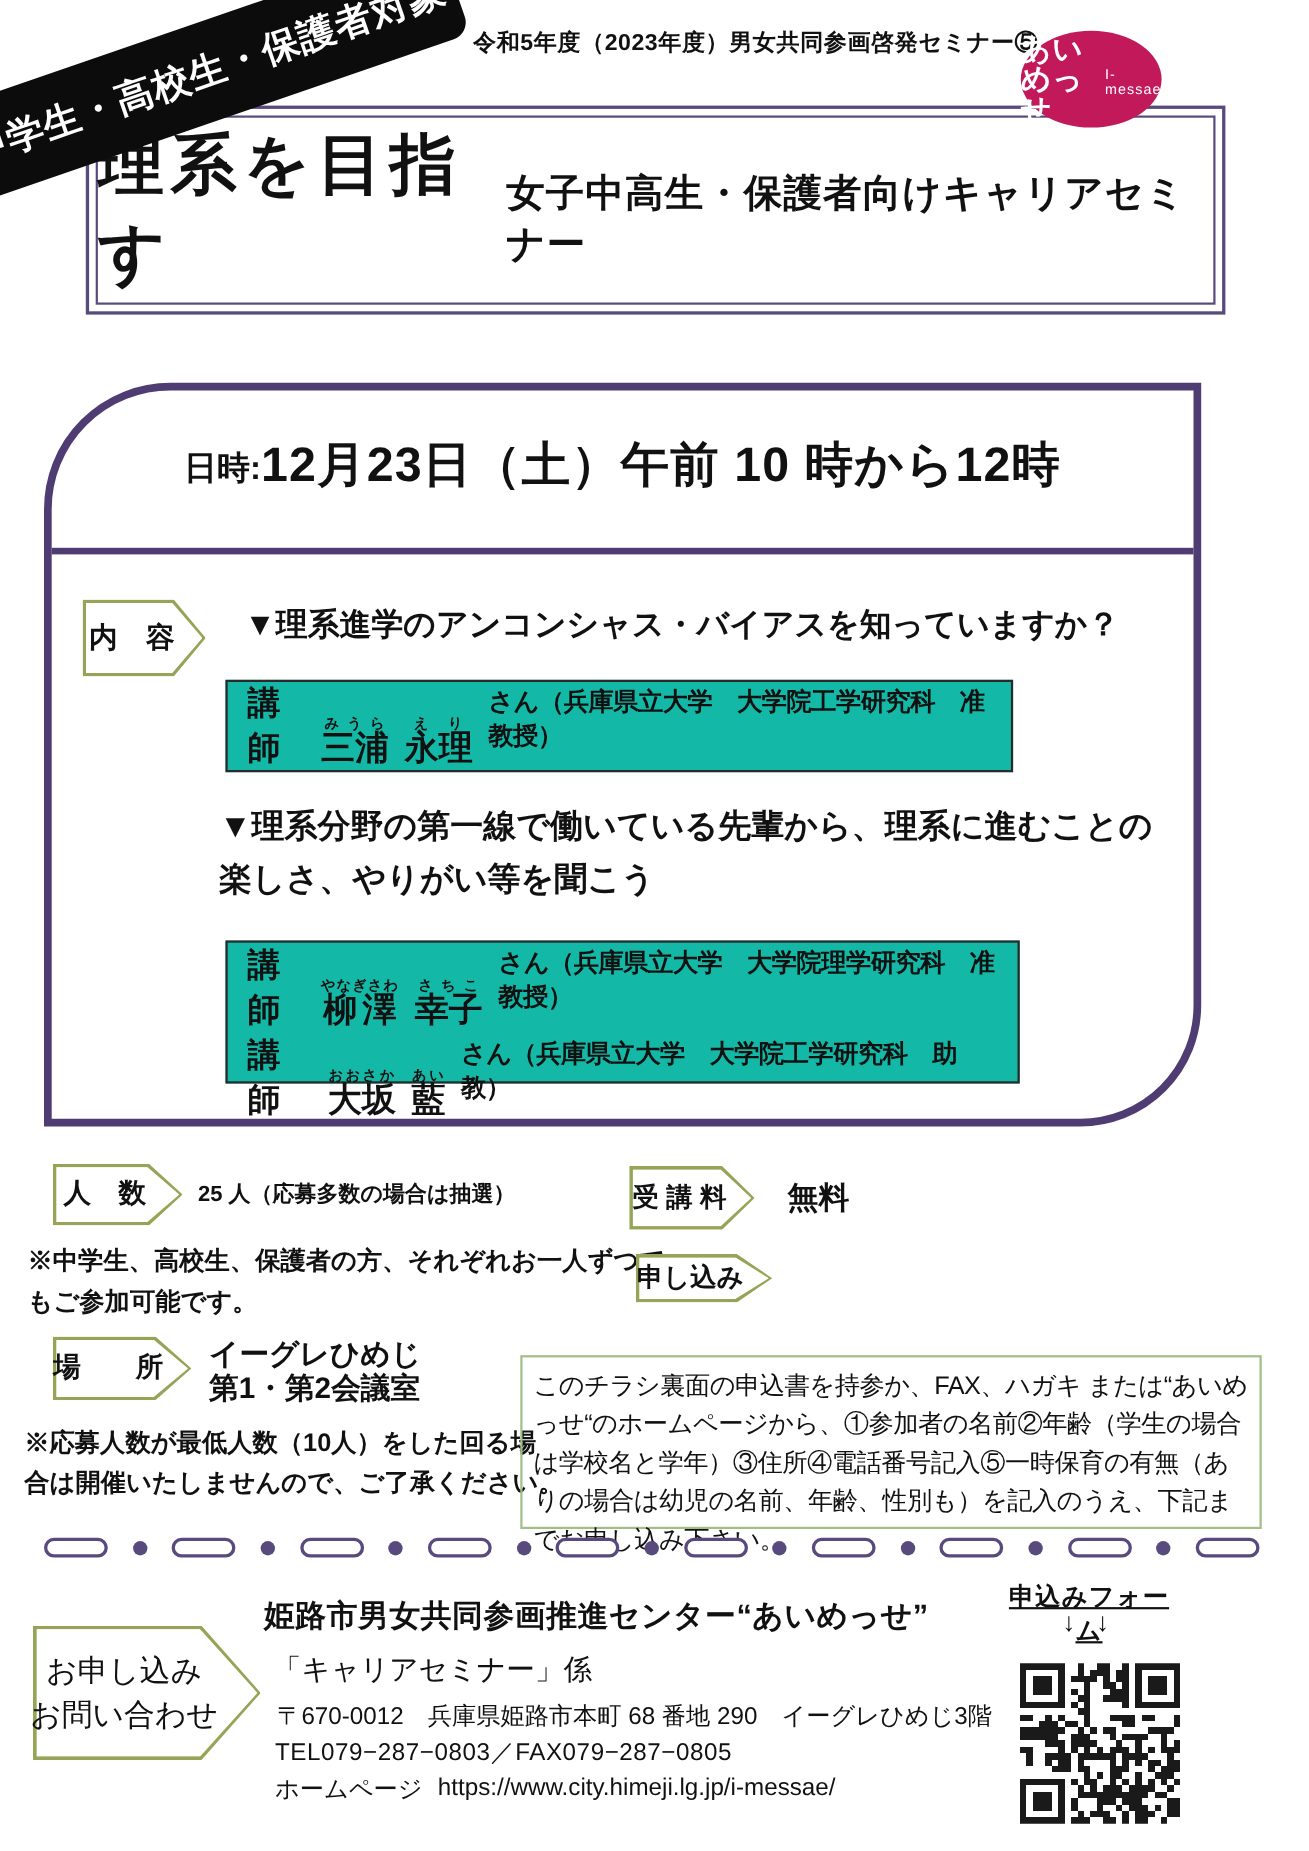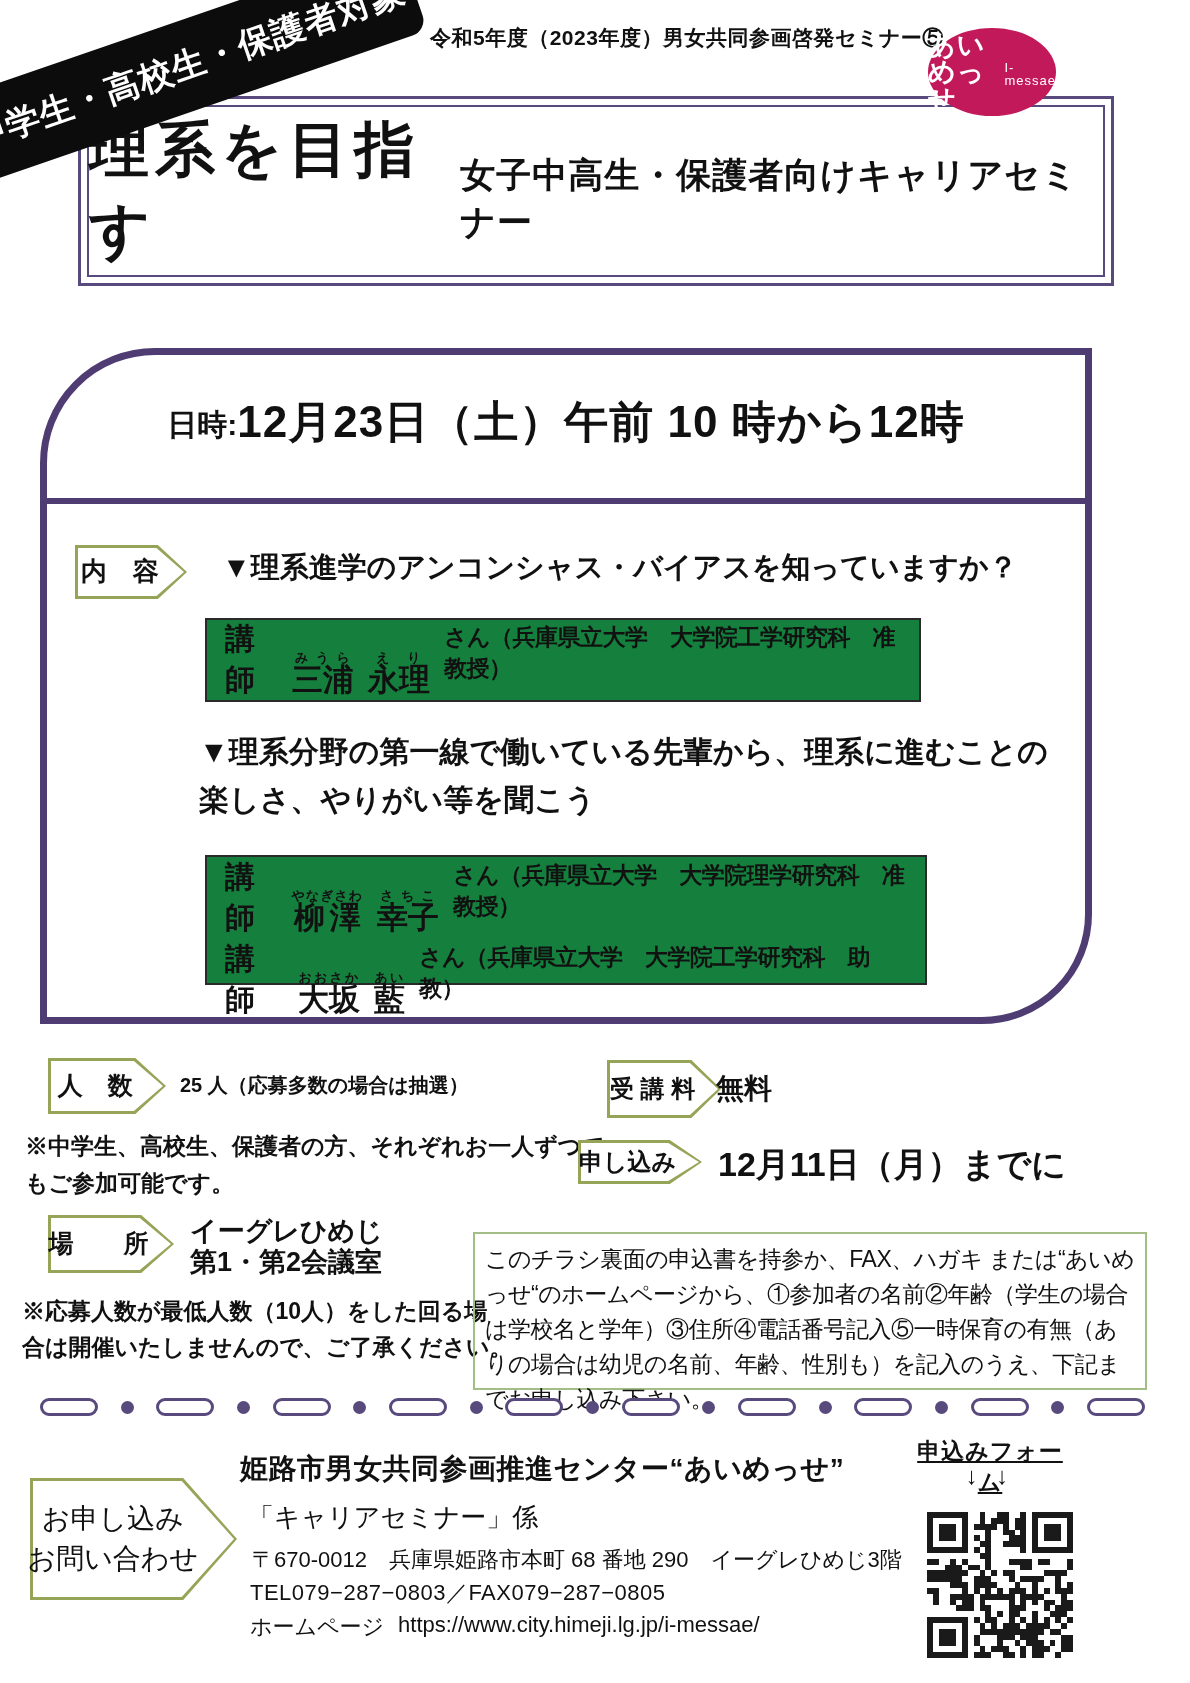--- a/index.html
+++ b/index.html
@@ -30,44 +30,44 @@
   .date-row{position:absolute;left:0;top:38px;width:100%;display:flex;justify-content:center;
             align-items:flex-end;}
   .date-label{font-size:30px;font-weight:bold;padding-bottom:6px;}
   .date-value{font-size:44px;font-weight:bold;letter-spacing:1px;}
   .date-rule{position:absolute;left:0;top:143px;width:100%;height:6px;background:#4f3c73;}
 
   .topic{position:absolute;font-weight:bold;}
   .topic1{left:175px;top:193px;font-size:29px;}
   .topic2{left:152px;top:373px;font-size:30px;line-height:48px;}
 
-  .lect-box{position:absolute;border:2px solid #2a2a2a;box-sizing:border-box;background:#15803d;}
+  .lect-box{position:absolute;border:2px solid #2a2a2a;box-sizing:border-box;background:#14b8a6;}
   .lect-box1{left:158px;top:263px;width:716px;height:84px;display:flex;align-items:center;padding:0 18px;}
   .lect-box2{left:158px;top:500px;width:722px;height:130px;display:flex;flex-direction:column;
              justify-content:space-evenly;padding:0 18px;}
   .lect-row{display:flex;align-items:flex-end;gap:14px;}
   .l-role{font-size:30px;font-weight:bold;}
   .lect-row ruby{font-size:31px;font-weight:bold;}
   .lect-row rt{font-size:13px;font-weight:600;letter-spacing:1px;}
   .l-affil{font-size:23px;font-weight:bold;padding-bottom:17px;letter-spacing:-.5px;}
 
   
   .pent{position:absolute;}
   .pent::before{content:"";position:absolute;inset:0;background:#95a457;
                 clip-path:polygon(0 0,74% 0,100% 50%,74% 100%,0 100%);}
   .pent::after{content:"";position:absolute;inset:3px;background:#fff;
                clip-path:polygon(0 0,74% 0,100% 50%,74% 100%,0 100%);}
   .pent-label{position:absolute;z-index:1;left:0;top:0;width:80%;height:100%;display:flex;
               flex-direction:column;align-items:center;justify-content:center;font-weight:bold;
               white-space:pre;line-height:1.35;}
-  .pent-naiyo{left:28px;top:190px;width:112px;height:54px;}
+  .pent-naiyo{left:28px;top:190px;width:112px;height:70px;}
   .pent-naiyo .pent-label{font-size:26px;}
   .pent-ninzu{left:48px;top:1058px;width:118px;height:56px;}
   .pent-ninzu .pent-label{font-size:25px;}
-  .pent-fee{left:607px;top:1060px;width:114px;height:58px;}
+  .pent-fee{left:572px;top:1060px;width:114px;height:58px;}
   .pent-fee .pent-label{font-size:24px;}
   .pent-deadline{left:578px;top:1140px;width:124px;height:44px;}
   .pent-deadline .pent-label{font-size:24px;}
   .pent-place{left:48px;top:1215px;width:126px;height:58px;}
   .pent-place .pent-label{font-size:25px;}
   .pent-contact{left:30px;top:1478px;width:207px;height:122px;}
   .pent-contact .pent-label{font-size:28px;font-weight:500;line-height:40px;}
 
   
   .capacity-value{position:absolute;left:180px;top:1072px;font-size:20px;font-weight:bold;}
@@ -175,21 +175,20 @@
   <div class="fee-value">無料</div>
 
   <div class="note note1">
     <div>※中学生、高校生、保護者の方、それぞれお一人ずつで</div>
     <div>もご参加可能です。</div>
   </div>
 
   <div class="pent pent-deadline">
     <span class="pent-label">申し込み</span>
   </div>
-  <div class="deadline-value">12月11日（月）までに</div>
 
   <div class="pent pent-place">
     <span class="pent-label">場　　所</span>
   </div>
   <div class="place-value">
     <div>イーグレひめじ</div>
     <div>第1・第2会議室</div>
   </div>
 
   <div class="note note2">

